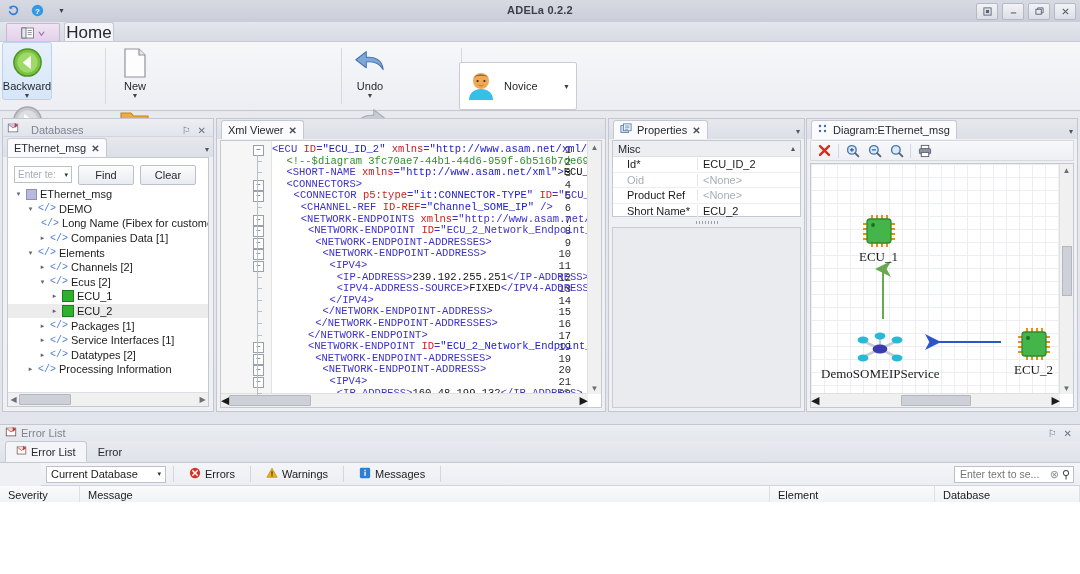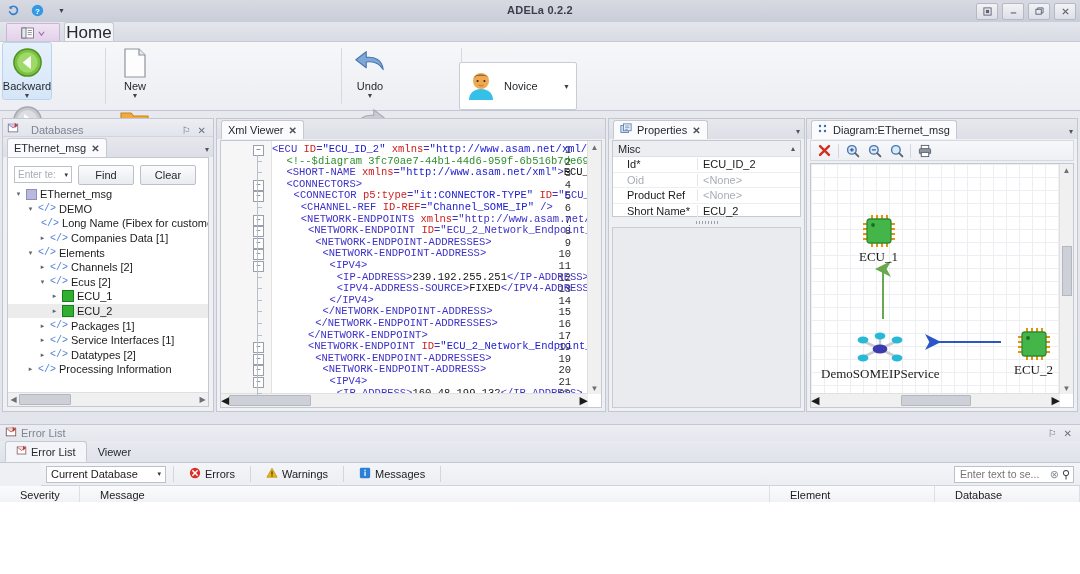--- a/index.html
+++ b/index.html
@@ -188,21 +188,21 @@
   .el-combo .arr{margin-left:auto;margin-right:4px;font-size:7px;color:#333;}
   .vsep{width:1px;height:16px;background:#d3d6dd;margin:0 7px;}
   .filt{display:flex;align-items:center;gap:4px;font-size:11px;padding:2px 7px;
      border:1px solid transparent;border-radius:2px;cursor:pointer;}
   .el-search{position:absolute;right:6px;width:120px;height:17px;background:#fff;
      border:1px solid #bcc0ca;display:flex;align-items:center;padding:0 3px;box-sizing:border-box;}
   .el-search input{border:none;outline:none;font-size:10.5px;color:#a7abb5;width:84px;
      font-family:"Liberation Sans",sans-serif;background:transparent;}
   .el-head{height:18px;background:linear-gradient(#fbfbfd,#f0f1f5);
      border-bottom:1px solid #d2d5dd;display:flex;align-items:center;font-size:11px;color:#1b1b1b;}
-  .el-head div{height:18px;display:flex;align-items:center;padding-left:20px;box-sizing:border-box;
+  .el-head div{height:18px;display:flex;align-items:center;padding-left:8px;box-sizing:border-box;
      border-right:1px solid #dcdfe5;cursor:pointer;}
   .el-grid{position:absolute;left:0;right:0;top:77px;bottom:0;background:#fff;}
 </style>
 </head>
 <body>
 
 <div class="app">
 
   <div class="titlebar">
     <div class="qat">
@@ -794,21 +794,21 @@
         <span>
           <svg width="11" height="11" viewBox="0 0 14 14">
               <rect x="1.5" y="2.5" width="11" height="9" fill="#fff" stroke="#8a5050"></rect>
               <path d="M1.5 2.5 L7 7 L12.5 2.5" fill="#f0d6d6" stroke="#8a5050" stroke-width="0.9"></path>
               <path d="M9 1 l3.5 3 -3.5 3" fill="#c0392b"></path>
             </svg>
         </span>
         <span>Error List</span>
       </div>
       <div class="eltab">
-        <span>Viewer</span>
+        <span>Error</span>
       </div>
     </div>
 
     <div class="el-toolbar">
       <div class="el-combo">
         <span>Current Database</span>
         <span class="arr">▾</span>
       </div>
       <div class="vsep"></div>
       <div class="filt">

